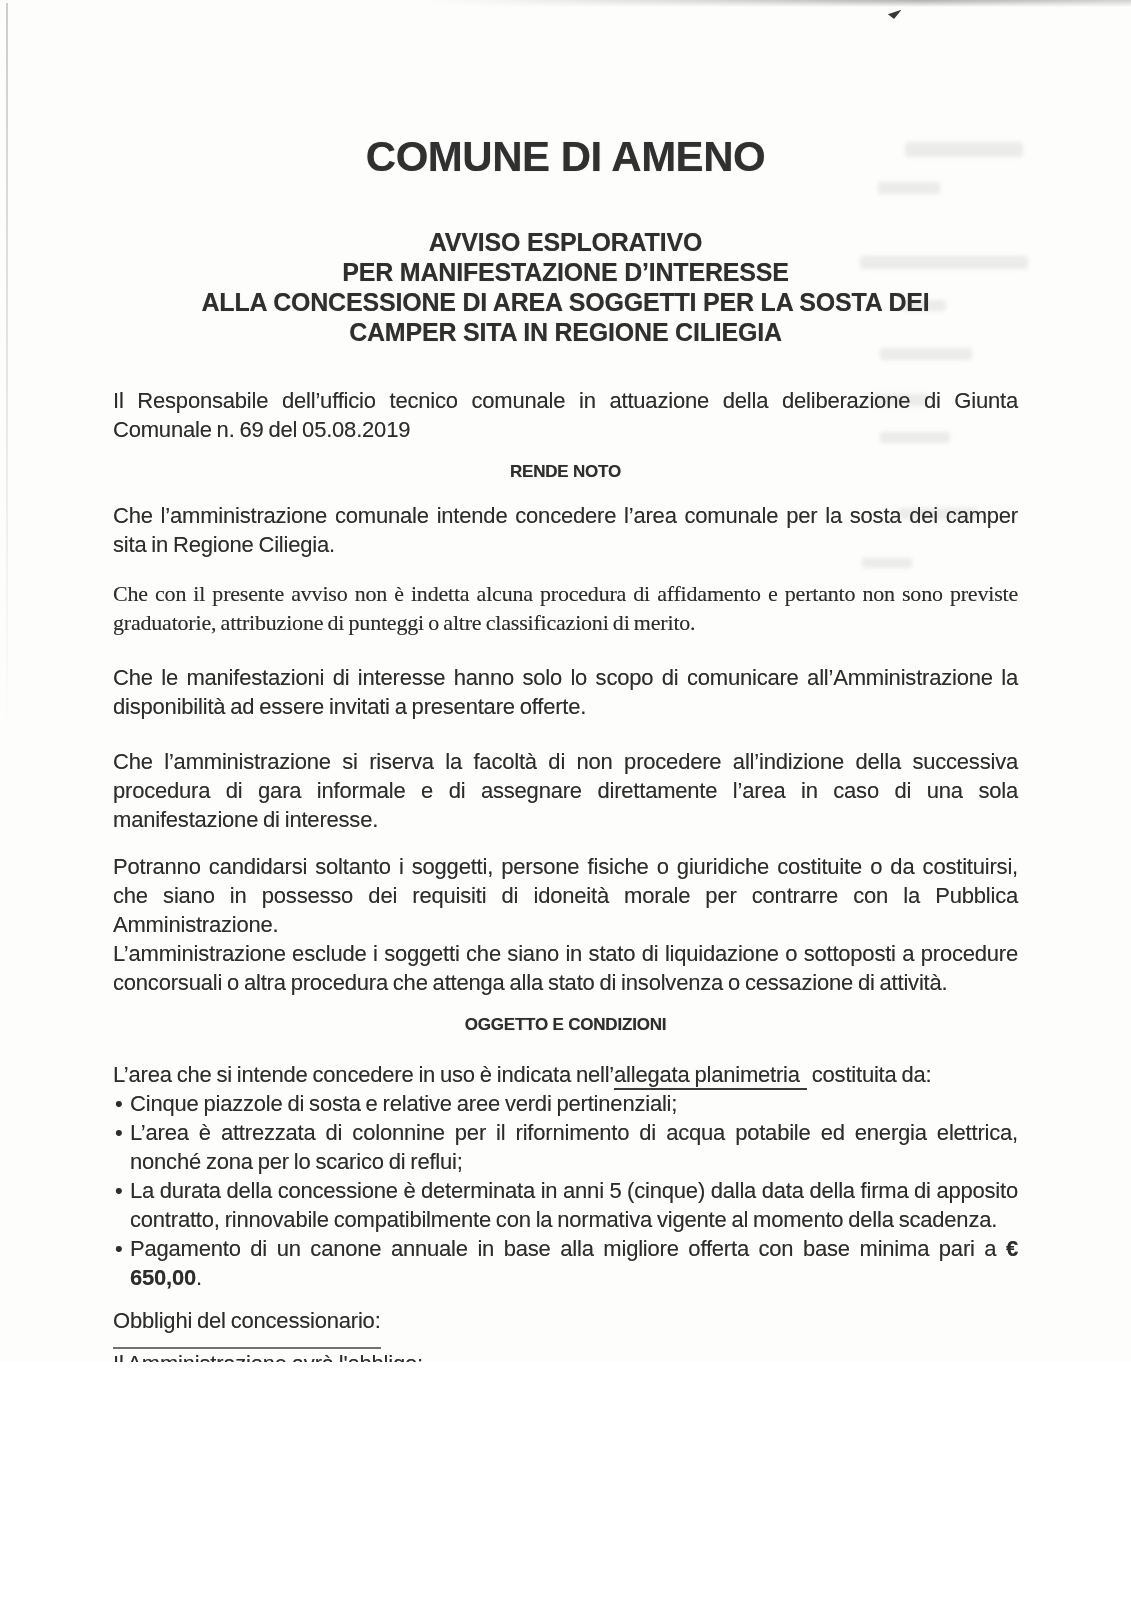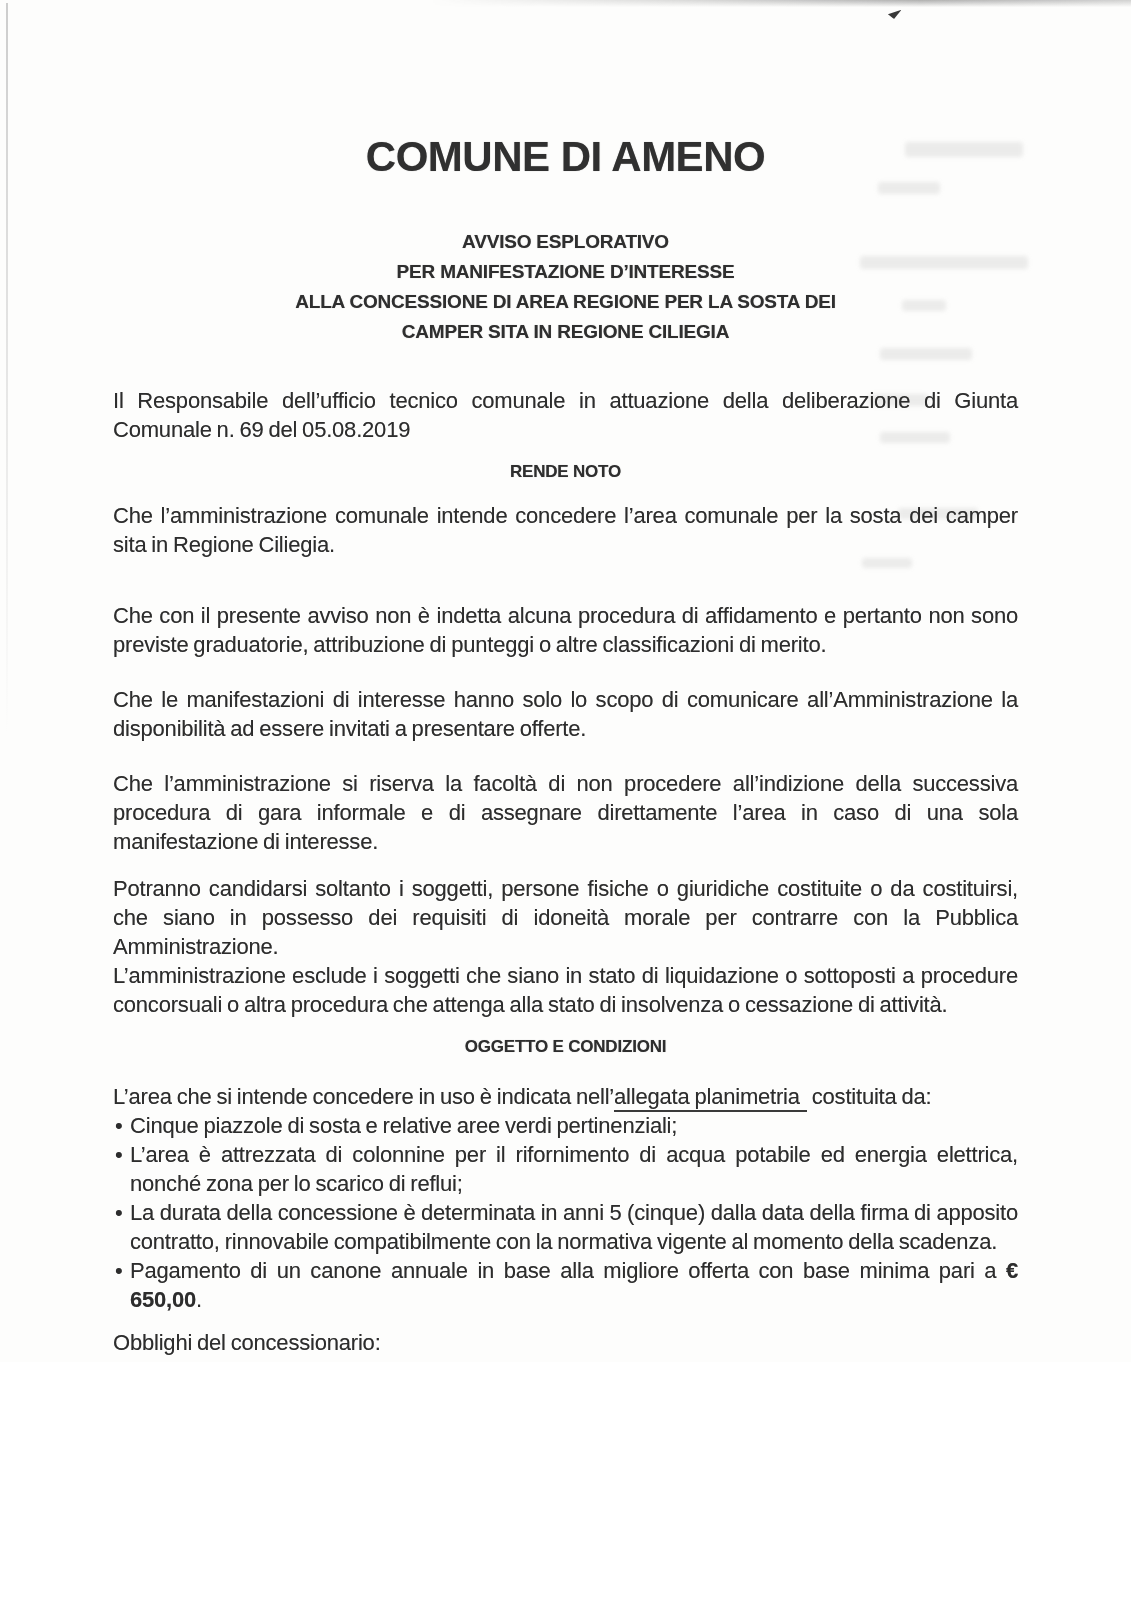--- a/index.html
+++ b/index.html
@@ -32,40 +32,40 @@
     font-size: 42px;
     line-height: 46px;
     font-weight: bold;
     color: #303030;
     letter-spacing: -0.5px;
     text-shadow: 0 0 0.8px rgba(45,45,45,0.5);
   }
   .subtitle {
     margin-top: 47px;
     text-align: center;
-    font-size: 19px;
+    font-size: 25px;
     line-height: 30px;
     font-weight: bold;
     color: #2f2f2f;
     letter-spacing: -0.2px;
     text-shadow: 0 0 0.7px rgba(45,45,45,0.5);
   }
   .intro { margin-top: 39px; }
   .section-heading {
     text-align: center;
     font-size: 17px;
     line-height: 29px;
     font-weight: bold;
     color: #2e2e2e;
     letter-spacing: -0.2px;
     text-shadow: 0 0 0.7px rgba(45,45,45,0.5);
   }
   .h-rende { margin-top: 13px; }
   .p-rende-1 { margin-top: 15px; }
-  .p-rende-2 { margin-top: 42px; }
+  .p-rende-2 { margin-top: 20px; font-family: Liberation Serif, serif; }
   .p-rende-3 { margin-top: 26px; }
   .p-rende-4 { margin-top: 26px; }
   .h-soggetti { margin-top: 20px; }
   .p-soggetti-1 { margin-top: 18px; }
   .p-soggetti-2 { margin-top: 0; }
   .h-oggetto { margin-top: 13px; }
   .p-lead { margin-top: 21px; }
   .underlined-phrase {
     text-decoration: none;
     border-bottom: 2px solid #3a3a3a;
@@ -140,21 +140,21 @@
   <div class="bleed-bar" style="left:898px; top:508px; width:80px; height:11px;"></div>
   <div class="bleed-bar" style="left:862px; top:558px; width:50px; height:10px;"></div>
 
   <div class="content">
 
     <div class="page-title">COMUNE DI AMENO</div>
 
     <div class="subtitle">
       <div>AVVISO ESPLORATIVO</div>
       <div>PER MANIFESTAZIONE D’INTERESSE</div>
-      <div>ALLA CONCESSIONE DI AREA REGIONE PER LA SOSTA DEI</div>
+      <div>ALLA CONCESSIONE DI AREA SOGGETTI PER LA SOSTA DEI</div>
       <div>CAMPER SITA IN REGIONE CILIEGIA</div>
     </div>
 
     <div class="body-text intro">Il Responsabile dell’ufficio tecnico comunale in attuazione della deliberazione di Giunta Comunale n. 69 del 05.08.2019</div>
 
     <div class="section-heading h-rende">RENDE NOTO</div>
 
     <div class="body-text p-rende-1">Che l’amministrazione comunale intende concedere l’area comunale per la sosta dei camper sita in Regione Ciliegia.</div>
     <div class="body-text p-rende-2">Che con il presente avviso non è indetta alcuna procedura di affidamento e pertanto non sono previste graduatorie, attribuzione di punteggi o altre classificazioni di merito.</div>
     <div class="body-text p-rende-3">Che le manifestazioni di interesse hanno solo lo scopo di comunicare all’Amministrazione la disponibilità ad essere invitati a presentare offerte.</div>

